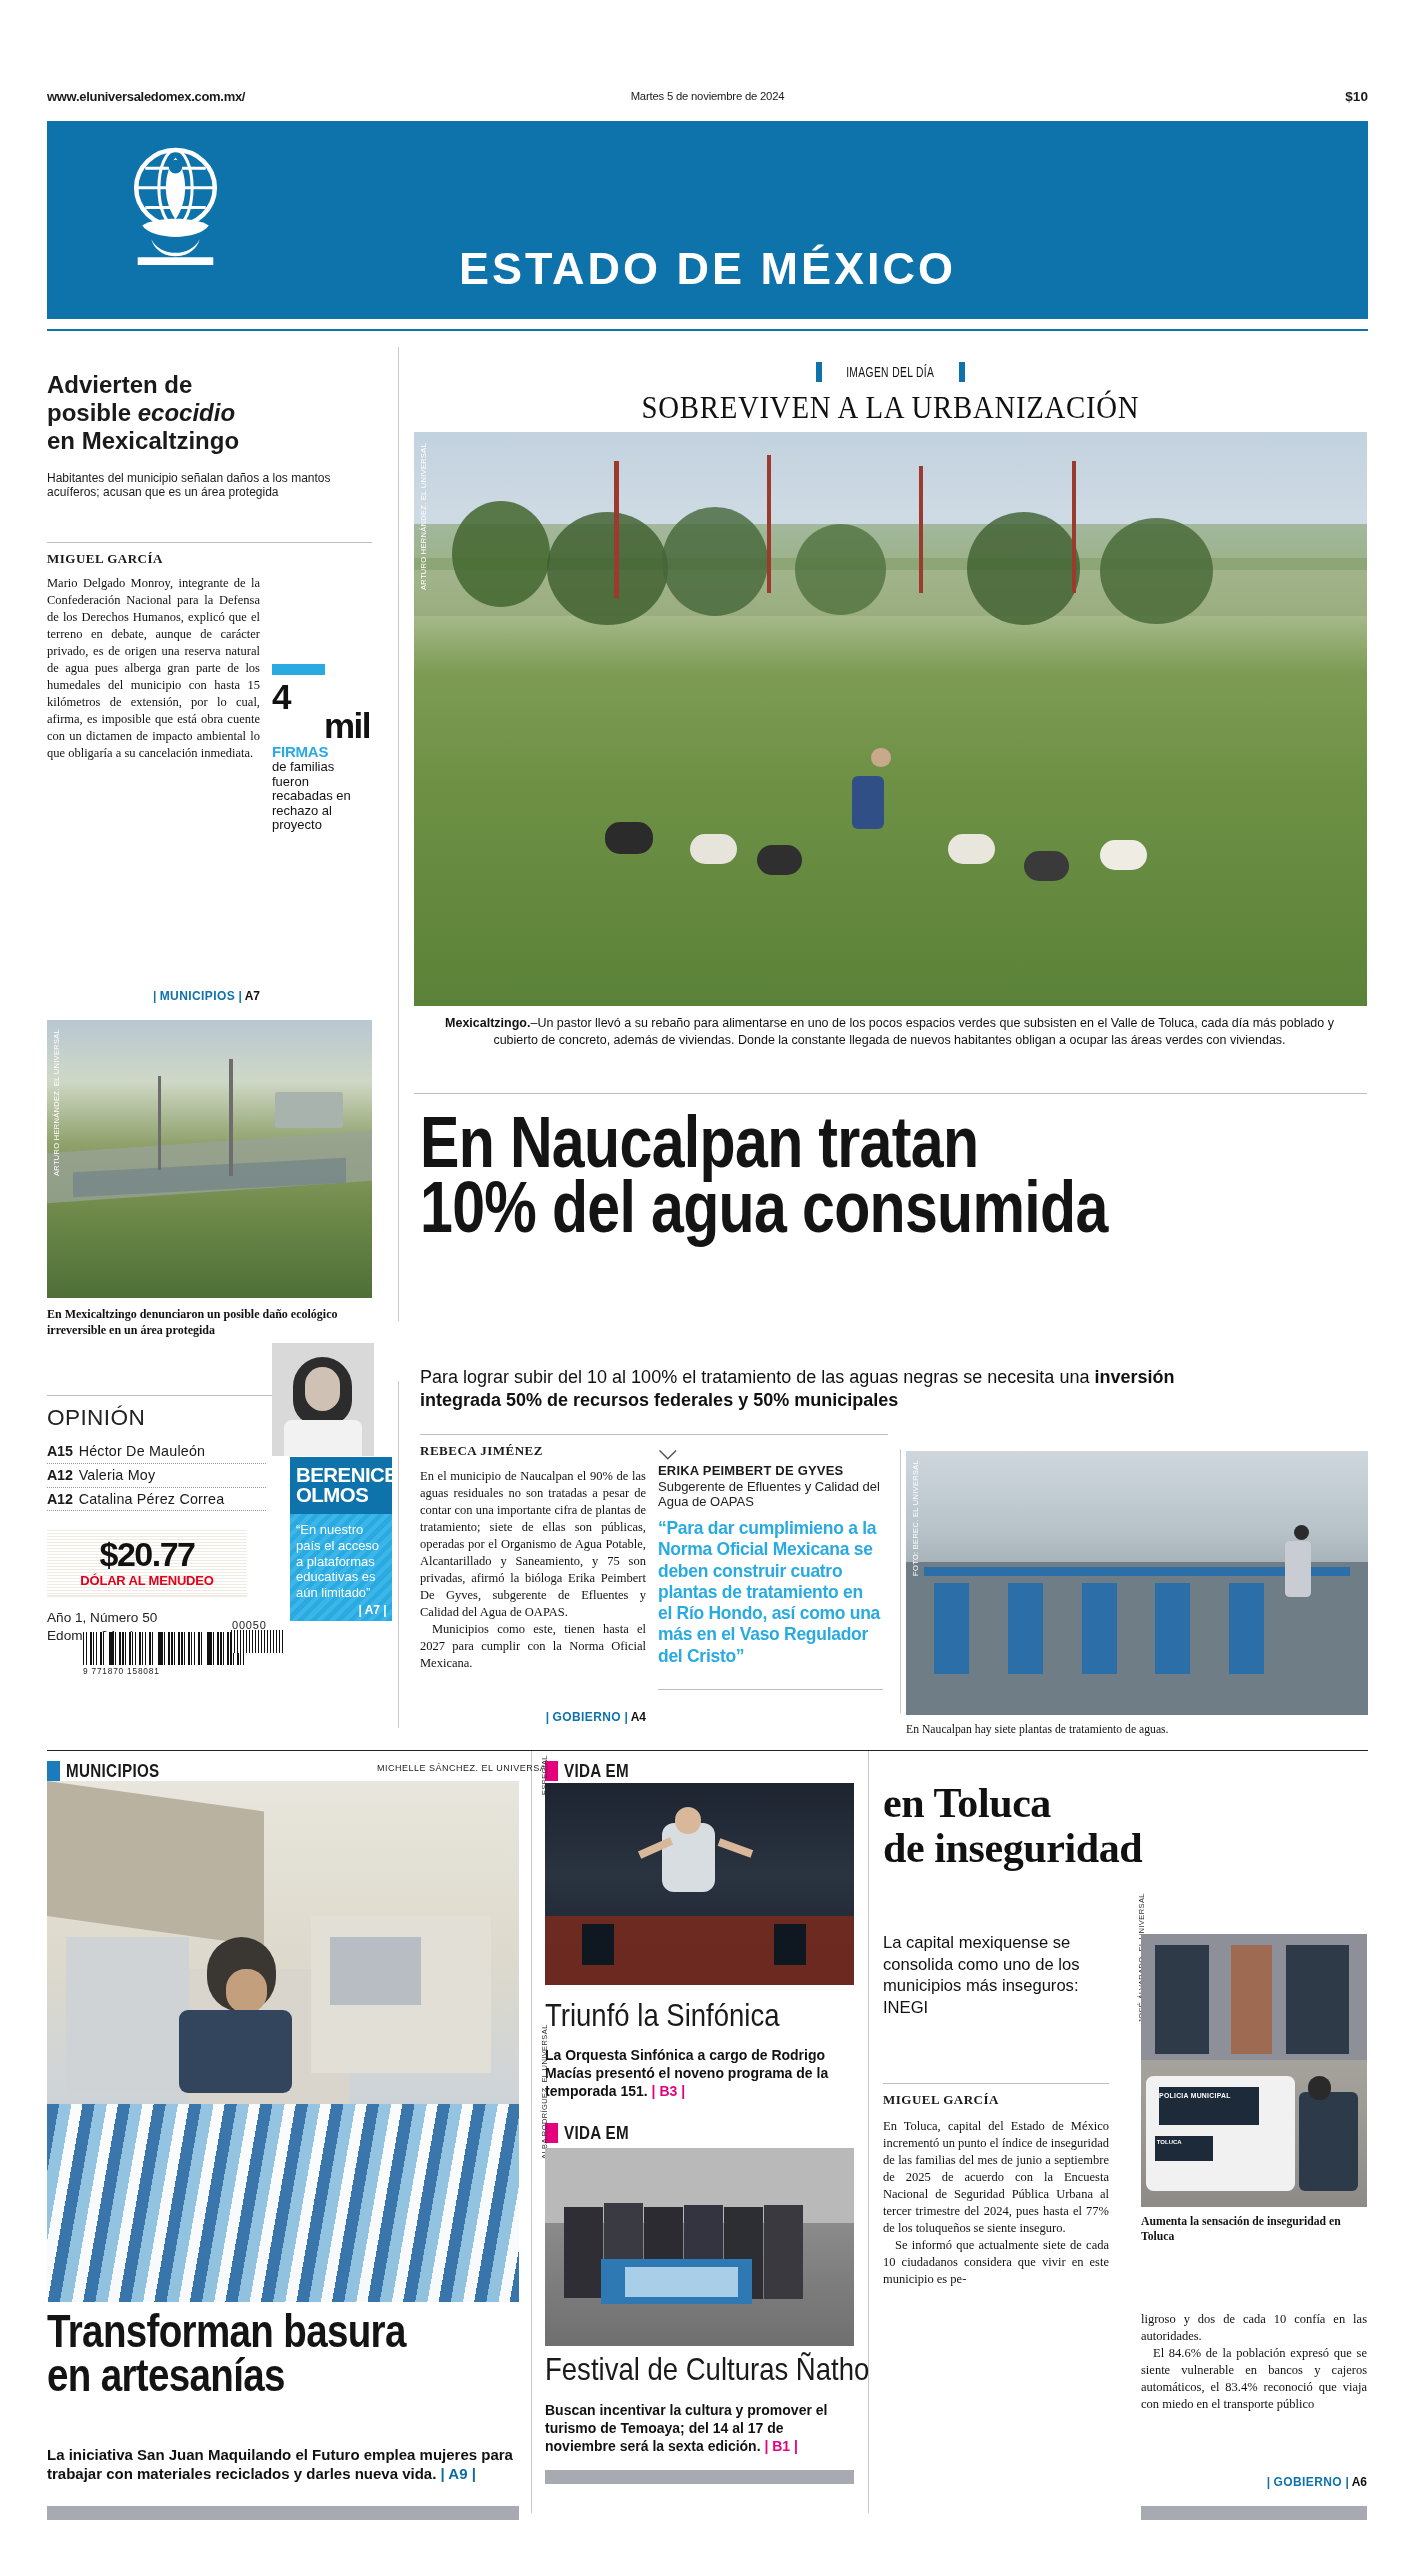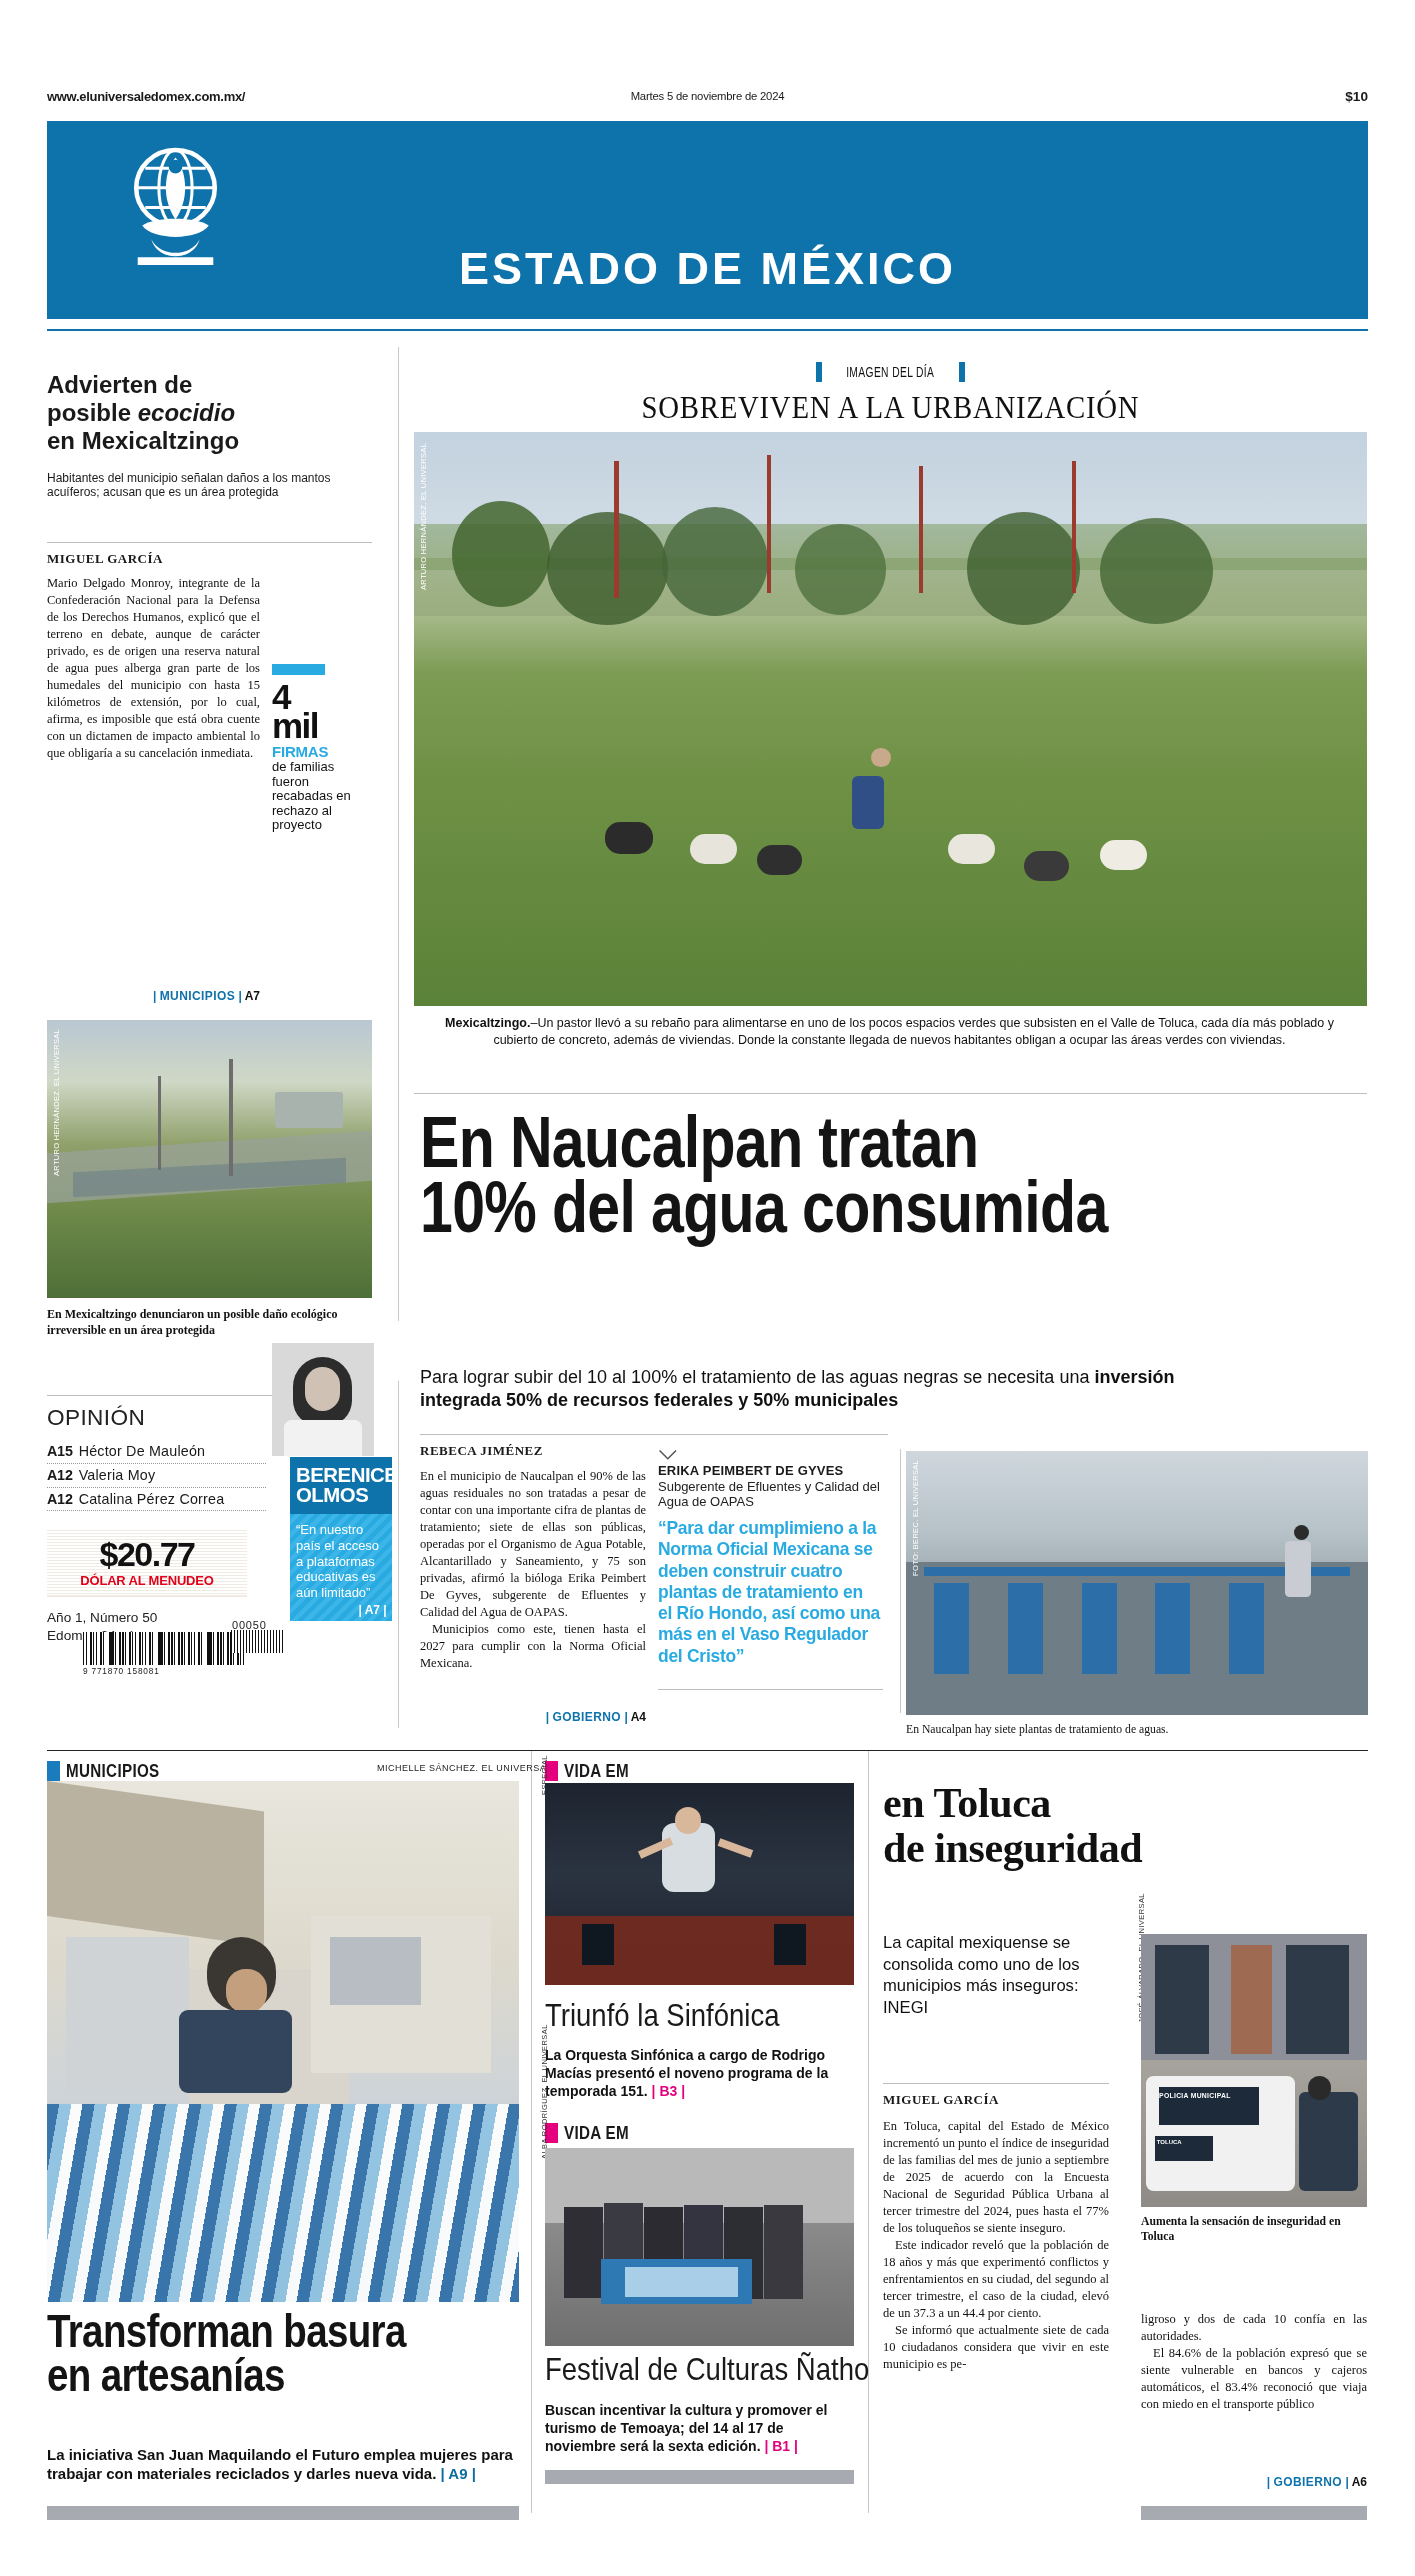--- a/index.html
+++ b/index.html
@@ -160,21 +160,21 @@
   <hr class="hr" style="position:absolute;left:47px;top:542px;width:325px;">
   <div class="byline" style="position:absolute;left:47px;top:551px;">MIGUEL GARCÍA</div>
 
   <div class="bodytxt lc-col" style="position:absolute;left:47px;top:575px;width:213px;">
     <p>Mario Delgado Monroy, integrante de la Confederación Nacional para la Defensa de los Derechos Humanos, explicó que el terreno en debate, aunque de carácter privado, es de origen una reserva natural de agua pues alberga gran parte de los humedales del municipio con hasta 15 kilómetros de extensión, por lo cual, afirma, es imposible que está obra cuente con un dictamen de impacto ambiental lo que obligaría a su cancelación inmediata.</p>
   </div>
 
   <div class="factbox" style="position:absolute;left:272px;top:664px;width:98px;">
     <div class="bar"></div>
     <div class="num">4</div>
-    <div class="num" style="margin-top:-3px;">mil</div>
+    <div class="num" style="margin-top:-3px;text-align:right;">mil</div>
     <div class="lbl">FIRMAS</div>
     <div class="txt">de familias fueron recabadas en rechazo al proyecto</div>
   </div>
 
   <div class="sect-ref" style="position:absolute;left:47px;top:981px;width:213px;">
     <span class="pipe">| </span><span class="sec">MUNICIPIOS</span><span class="pipe"> | </span><span class="pg">A7</span>
   </div>
 
   <div class="photo" style="position:absolute;left:47px;top:1020px;width:325px;height:278px;
        background:linear-gradient(180deg,#b9c7d2 0%,#cfd8c6 22%,#8fa06a 45%,#6f8a4a 68%,#4e6f38 100%);">
@@ -428,21 +428,20 @@
     <div style="position:absolute;left:8%;top:58%;font-size:6.8px;color:#fff;font-weight:bold;letter-spacing:0.3px;">POLICIA MUNICIPAL</div>
     <div style="position:absolute;left:7%;top:75%;font-size:6px;color:#fff;font-weight:bold;">TOLUCA</div>
   </div>
   <div class="cap" style="position:absolute;left:1141px;top:2214px;width:226px;font-size:11.7px;">Aumenta la sensación de inseguridad en Toluca</div>
 
   <hr class="hr" style="position:absolute;left:883px;top:2083px;width:226px;">
   <div class="byline" style="position:absolute;left:883px;top:2092px;">MIGUEL GARCÍA</div>
 
   <div class="bodytxt" style="position:absolute;left:883px;top:2118px;width:226px;">
     <p>En Toluca, capital del Estado de México incrementó un punto el índice de inseguridad de las familias del mes de junio a septiembre de 2025 de acuerdo con la Encuesta Nacional de Seguridad Pública Urbana al tercer trimestre del 2024, pues hasta el 77% de los toluqueños se siente inseguro.</p>
-    <p>Este indicador reveló que la población de 18 años y más que experimentó conflictos y enfrentamientos en su ciudad, del segundo al tercer trimestre, el caso de la ciudad, elevó de un 37.3 a un 44.4 por ciento.</p>
     <p>Se informó que actualmente siete de cada 10 ciudadanos considera que vivir en este municipio es pe-</p>
   </div>
 
   <div class="bodytxt" style="position:absolute;left:1141px;top:2311px;width:226px;">
     <p>ligroso y dos de cada 10 confía en las autoridades.</p>
     <p>El 84.6% de la población expresó que se siente vulnerable en bancos y cajeros automáticos, el 83.4% reconoció que viaja con miedo en el transporte público</p>
   </div>
   <div class="sect-ref" style="position:absolute;left:1141px;top:2467px;width:226px;">
     <span class="pipe">| </span><span class="sec">GOBIERNO</span><span class="pipe"> | </span><span class="pg">A6</span>
   </div>

